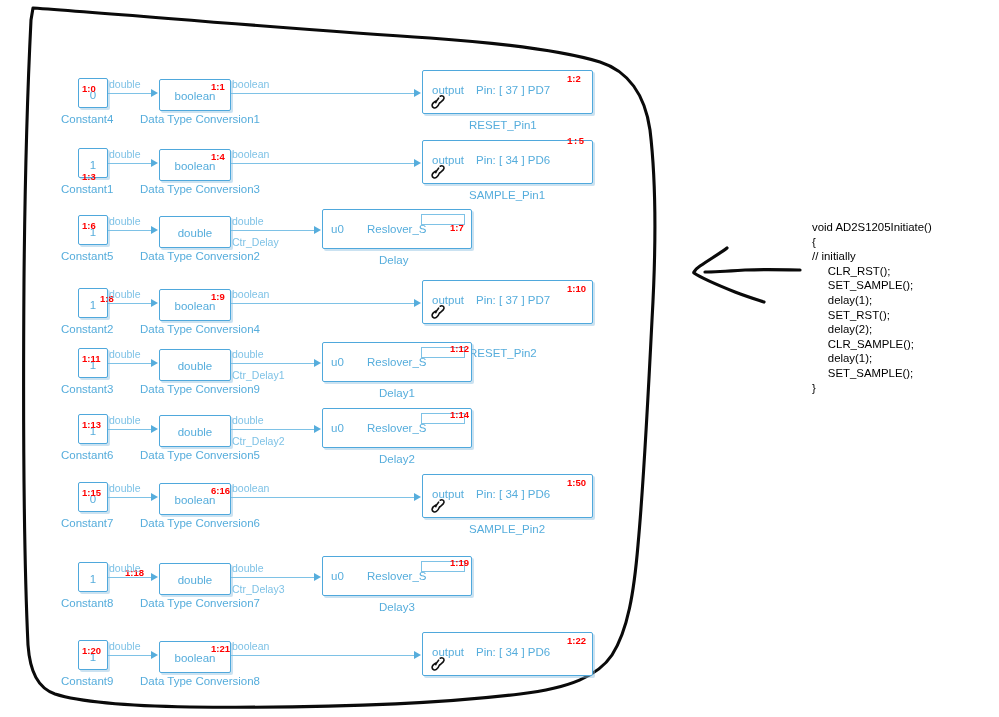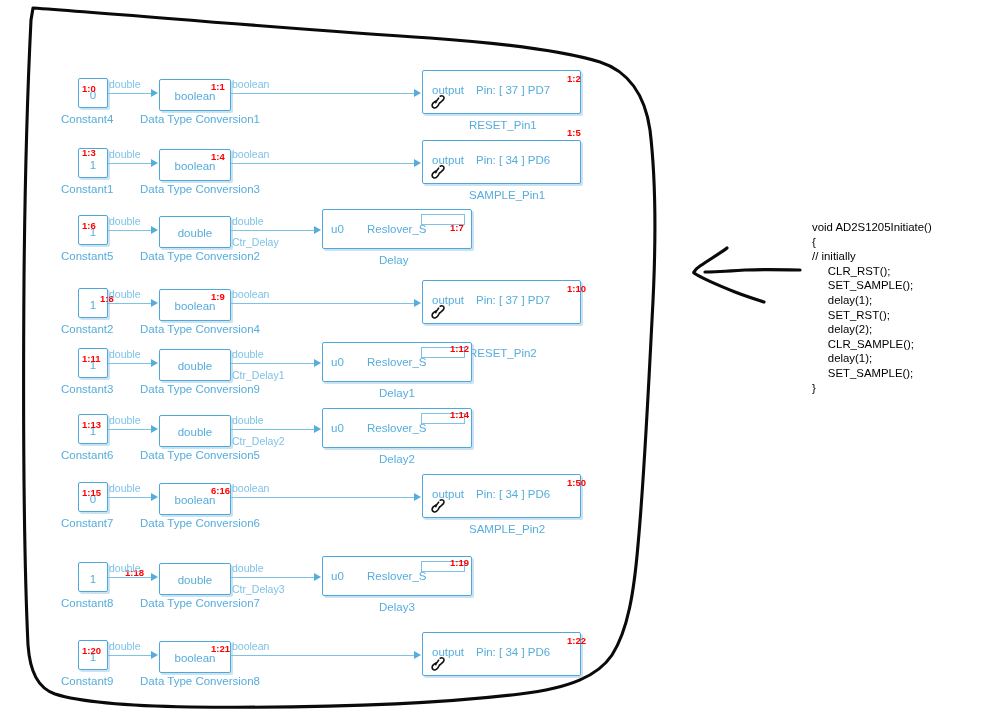--- a/index.html
+++ b/index.html
@@ -18,21 +18,21 @@
   .const{width:30px;height:30px;}
   .const .val{left:0;right:0;top:10px;text-align:center;
               color:#56ADDC;font-size:11.5px;position:absolute;}
 
   
   .dtc{width:72px;height:32px;}
   .dtc .ctr{left:0;right:0;top:10px;text-align:center;position:absolute;
             color:#56ADDC;font-size:11.5px;}
 
   
-  .pin{width:159px;height:44px;}
+  .pin{width:171px;height:44px;}
   .pin .p-out{left:9px;top:14px;}
   .pin .p-pin{left:53px;top:14px;}
 
   
   .dly{width:150px;height:40px;}
   .dly .u0{left:8px;top:14px;}
   .dly .res{left:44px;top:14px;}
   .dly .minibox{position:absolute;right:6px;top:4px;width:44px;height:11px;
                 border:1.2px solid #7EC2E6;background:#ffffff;box-sizing:border-box;}
 
@@ -106,21 +106,21 @@
         <path d="M11.2 3.2 C13.2 2.2 15.3 3.4 15.0 5.4 C14.8 7.0 12.8 8.4 11.3 9.6" fill="none" stroke="#111" stroke-width="1.6" stroke-linecap="round"></path>
         <path d="M7.0 8.0 C5.0 9.0 2.9 10.6 3.1 12.7 C3.3 14.7 5.6 15.6 7.4 14.4 C8.9 13.4 10.0 11.3 10.6 9.8" fill="none" stroke="#111" stroke-width="1.6" stroke-linecap="round"></path>
         <path d="M9.6 5.2 C8.4 6.6 7.3 8.2 6.7 9.6" fill="none" stroke="#111" stroke-width="1.6" stroke-linecap="round"></path>
       </svg>
     </div>
     <div class="sid" style="left:567px;top:74px;">1:2</div>
     <div class="cap" style="left:469px;top:120px;">RESET_Pin1</div>
     <div class="blk const" style="left:78px;top:148px;">
       <div class="val">1</div>
     </div>
-    <div class="sid" style="left:82px;top:148px;">1:3</div>
+    <div class="sid" style="left:82px;top:172px;">1:3</div>
     <div class="cap" style="left:61px;top:184px;">Constant1</div>
     <div class="wire" style="left:108px;top:163px;width:44px;"></div>
     <div class="arrow" style="left:151px;top:159px;"></div>
     <div class="sig" style="left:109px;top:149px;">double</div>
     <div class="blk dtc" style="left:159px;top:149px;">
       <div class="ctr">boolean</div>
     </div>
     <div class="sid" style="left:211px;top:152px;">1:4</div>
     <div class="cap" style="left:140px;top:184px;">Data Type Conversion3</div>
     <div class="wire" style="left:231px;top:163px;width:184px;"></div>
@@ -128,21 +128,21 @@
     <div class="sig" style="left:232px;top:149px;">boolean</div>
     <div class="blk pin" style="left:422px;top:140px;">
       <div class="blk-txt p-out">output</div>
       <div class="blk-txt p-pin">Pin: [ 34 ] PD6</div>
       <svg class="chain" viewBox="0 0 18 18" style="left:6px;top:22px;">
         <path d="M11.2 3.2 C13.2 2.2 15.3 3.4 15.0 5.4 C14.8 7.0 12.8 8.4 11.3 9.6" fill="none" stroke="#111" stroke-width="1.6" stroke-linecap="round"></path>
         <path d="M7.0 8.0 C5.0 9.0 2.9 10.6 3.1 12.7 C3.3 14.7 5.6 15.6 7.4 14.4 C8.9 13.4 10.0 11.3 10.6 9.8" fill="none" stroke="#111" stroke-width="1.6" stroke-linecap="round"></path>
         <path d="M9.6 5.2 C8.4 6.6 7.3 8.2 6.7 9.6" fill="none" stroke="#111" stroke-width="1.6" stroke-linecap="round"></path>
       </svg>
     </div>
-    <div class="sid" style="left:567px;top:128px;">1:5</div>
+    <div class="sid" style="left:567px;top:137px;font-family:Liberation Mono, monospace;">1:5</div>
     <div class="cap" style="left:469px;top:190px;">SAMPLE_Pin1</div>
     <div class="blk const" style="left:78px;top:215px;">
       <div class="val">1</div>
     </div>
     <div class="sid" style="left:82px;top:221px;">1:6</div>
     <div class="cap" style="left:61px;top:251px;">Constant5</div>
     <div class="wire" style="left:108px;top:230px;width:44px;"></div>
     <div class="arrow" style="left:151px;top:226px;"></div>
     <div class="sig" style="left:109px;top:216px;">double</div>
     <div class="blk dtc" style="left:159px;top:216px;">

